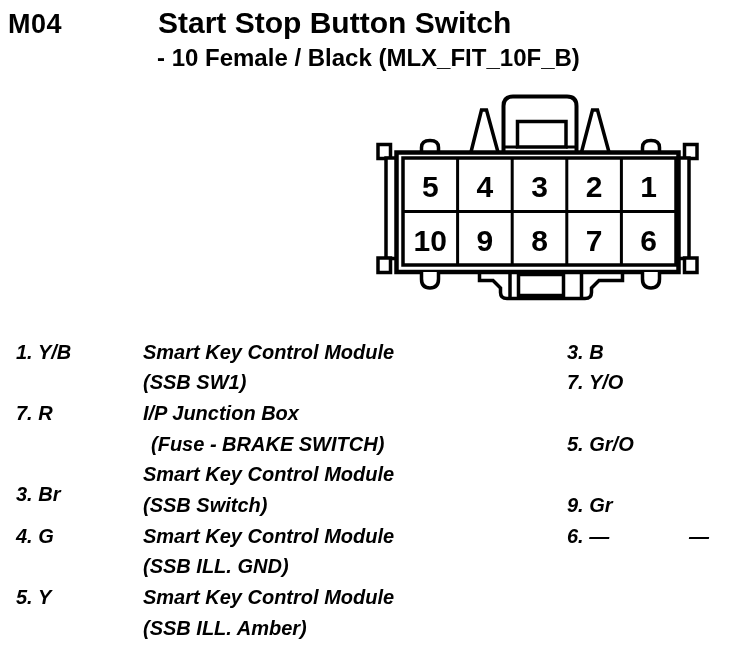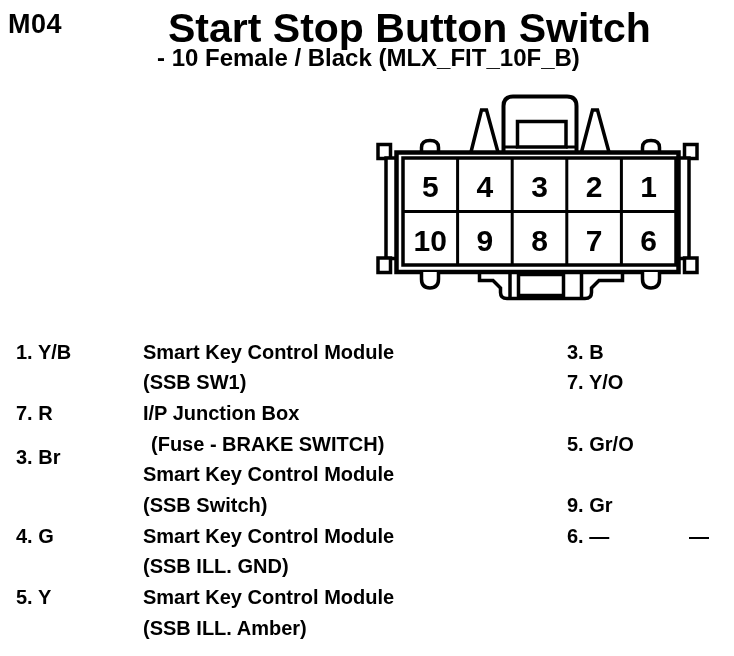--- a/index.html
+++ b/index.html
@@ -5,23 +5,23 @@
   html,body{margin:0;padding:0;}
   body{
     width:734px;height:656px;position:relative;overflow:hidden;
     background:#ffffff;color:#000000;
     font-family:"Liberation Sans","DejaVu Sans",sans-serif;
     font-weight:700;
     -webkit-font-smoothing:antialiased;
   }
   .abs{position:absolute;white-space:nowrap;line-height:1;}
   .code{left:8px;top:11px;font-size:27px;letter-spacing:.5px;}
-  .title{left:168px;top:8px;font-size:41px;}
+  .title{left:158px;top:8px;font-size:30px;}
   .subtitle{left:157px;top:46px;font-size:24px;}
-  .pintext{font-size:20px;}
+  .pintext{font-size:20px;font-style:italic;}
   svg{position:absolute;left:0;top:0;pointer-events:none;}
   svg text{
     font-family:"Liberation Sans","DejaVu Sans",sans-serif;
     font-weight:700;font-size:30px;fill:#000;text-anchor:middle;
   }
 </style>
 </head>
 <body>
 
 <div class="abs code">M04</div>
@@ -86,21 +86,21 @@
 </svg>
 
 <div class="abs pintext" style="left:16px;top:341.5px">1. Y/B</div>
 <div class="abs pintext" style="left:143px;top:341.5px">Smart Key Control Module</div>
 <div class="abs pintext" style="left:143px;top:372.2px">(SSB SW1)</div>
 
 <div class="abs pintext" style="left:16px;top:402.9px">7. R</div>
 <div class="abs pintext" style="left:143px;top:402.9px">I/P Junction Box</div>
 <div class="abs pintext" style="left:151px;top:433.6px">(Fuse - BRAKE SWITCH)</div>
 
-<div class="abs pintext" style="left:16px;top:447px">3. Br</div>
+<div class="abs pintext" style="left:16px;top:484px">3. Br</div>
 <div class="abs pintext" style="left:143px;top:464.3px">Smart Key Control Module</div>
 <div class="abs pintext" style="left:143px;top:495px">(SSB Switch)</div>
 
 <div class="abs pintext" style="left:16px;top:525.7px">4. G</div>
 <div class="abs pintext" style="left:143px;top:525.7px">Smart Key Control Module</div>
 <div class="abs pintext" style="left:143px;top:556.4px">(SSB ILL. GND)</div>
 
 <div class="abs pintext" style="left:16px;top:587.1px">5. Y</div>
 <div class="abs pintext" style="left:143px;top:587.1px">Smart Key Control Module</div>
 <div class="abs pintext" style="left:143px;top:617.8px">(SSB ILL. Amber)</div>

